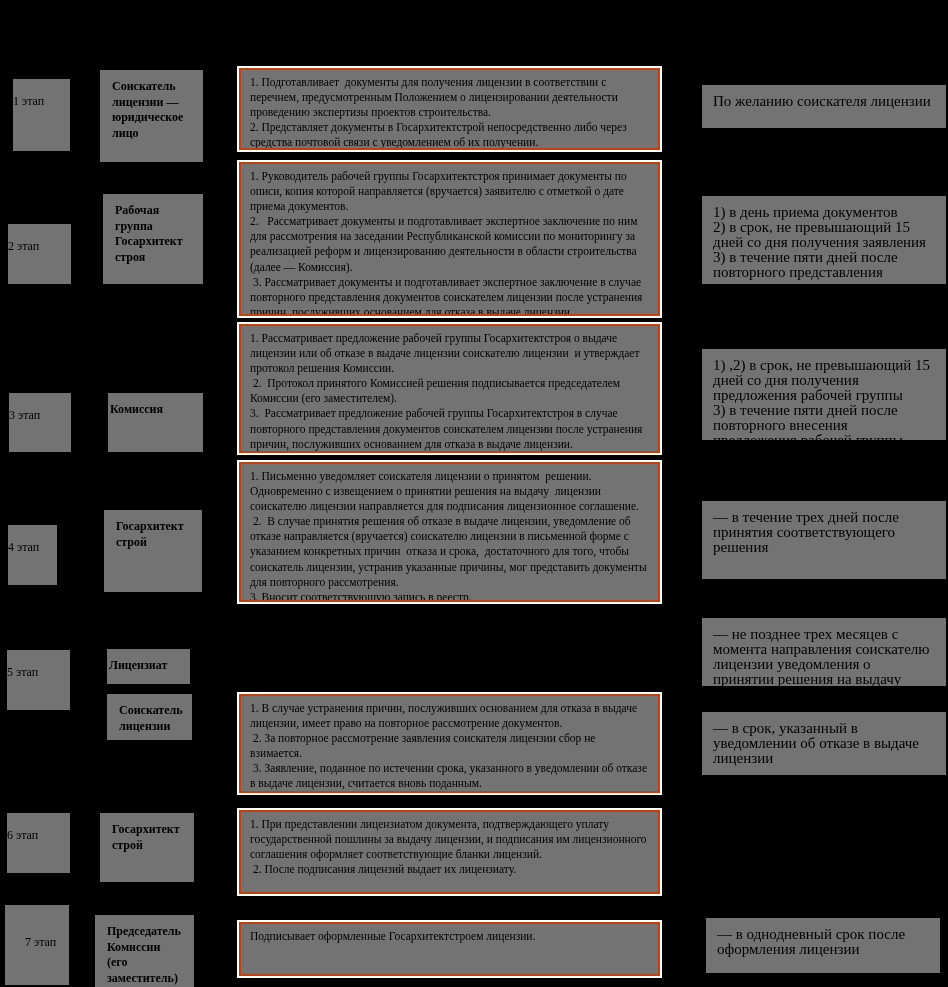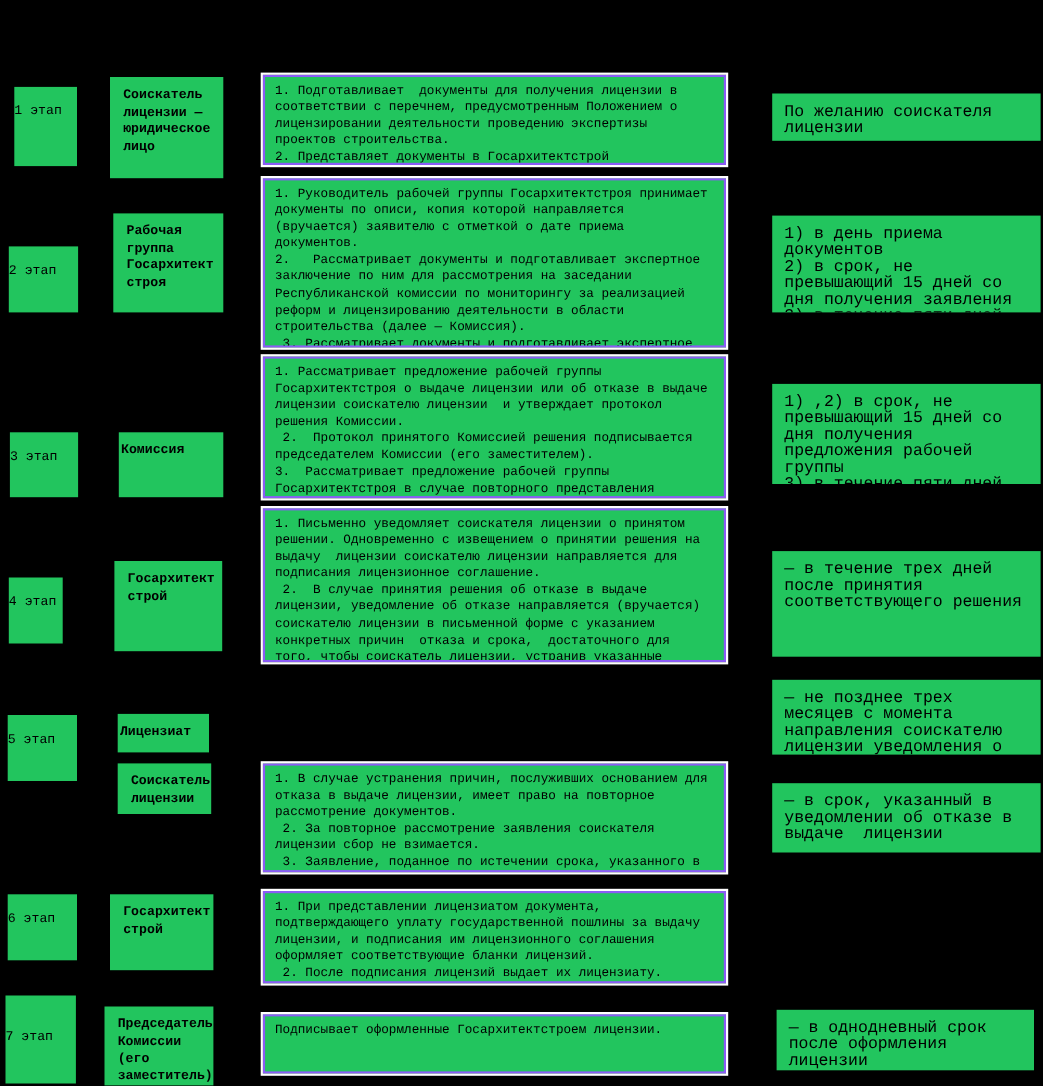--- a/index.html
+++ b/index.html
@@ -8,40 +8,39 @@
     position: relative;
     width: 948px;
     height: 987px;
     background: #000000;
     font-family: "Liberation Serif", "DejaVu Serif", serif;
     color: #000000;
     overflow: hidden;
   }
   .box {
     position: absolute;
-    background: #22c55e;
+    background: #737373;
     white-space: pre-wrap;
     overflow: hidden;
-    font-family: Liberation Mono, monospace;
   }
   .stage {
     font-size: 12px;
     text-align: left;
     padding-top: 15px;
   }
-  .stage.tall { padding-top: 30px; }
+  .stage.tall { padding-top: 30px; padding-left: 20px; }
   .actor {
     font-weight: bold;
     font-size: 12px;
     line-height: 15.5px;
     padding: 9px 4px 0 12px;
   }
   .actor.center { padding-left: 2px; padding-right: 2px; }
   .action {
-    border: 2px solid #8b5cf6;
+    border: 2px solid #c2410c;
     outline: 2px solid #ffffff;
     font-size: 11.5px;
     line-height: 15.1px;
     padding: 5px 9px 0 9px;
   }
   .term {
     font-size: 15px;
     line-height: 15.1px;
     padding: 9px 12px 0 11px;
   }
@@ -79,21 +78,21 @@
 3.  Рассматривает предложение рабочей группы Госархитектстроя в случае повторного представления документов соискателем лицензии после устранения причин, послуживших основанием для отказа в выдаче лицензии.</div>
   <div class="box term" style="left:702px; top:349px; width:244px; height:91px">1) ,2) в срок, не превышающий 15 дней со дня получения предложения рабочей группы
 3) в течение пяти дней после повторного внесения предложения рабочей группы</div>
 
   <div class="box stage" style="left:8px;   top:525px; width:49px;  height:60px">4 этап</div>
   <div class="box actor" style="left:104px; top:510px; width:98px;  height:82px">Госархитект
 строй</div>
   <div class="box action" style="left:239px; top:462px; width:421px; height:140px">1. Письменно уведомляет соискателя лицензии о принятом  решении. Одновременно с извещением о принятии решения на выдачу  лицензии соискателю лицензии направляется для подписания лицензионное соглашение.
  2.  В случае принятия решения об отказе в выдаче лицензии, уведомление об отказе направляется (вручается) соискателю лицензии в письменной форме с указанием конкретных причин  отказа и срока,  достаточного для того, чтобы соискатель лицензии, устранив указанные причины, мог представить документы для повторного рассмотрения.
 3. Вносит соответствующую запись в реестр.</div>
-  <div class="box term" style="left:702px; top:501px; width:244px; height:96px">— в течение трех дней после принятия соответствующего решения</div>
+  <div class="box term" style="left:702px; top:501px; width:244px; height:78px">— в течение трех дней после принятия соответствующего решения</div>
 
   <div class="box stage" style="left:7px;   top:650px; width:63px;  height:60px">5 этап</div>
   <div class="box actor center" style="left:107px; top:649px; width:83px; height:35px">Лицензиат</div>
   <div class="box actor" style="left:107px; top:694px; width:85px;  height:46px">Соискатель
 лицензии</div>
   <div class="box action" style="left:239px; top:694px; width:421px; height:99px">1. В случае устранения причин, послуживших основанием для отказа в выдаче лицензии, имеет право на повторное рассмотрение документов.
  2. За повторное рассмотрение заявления соискателя лицензии сбор не взимается.
  3. Заявление, поданное по истечении срока, указанного в уведомлении об отказе в выдаче лицензии, считается вновь поданным.</div>
   <div class="box term" style="left:702px; top:618px; width:244px; height:68px">— не позднее трех месяцев с момента направления соискателю лицензии уведомления о принятии решения на выдачу лицензии</div>
   <div class="box term" style="left:702px; top:712px; width:244px; height:63px">— в срок, указанный в уведомлении об отказе в выдаче  лицензии</div>

